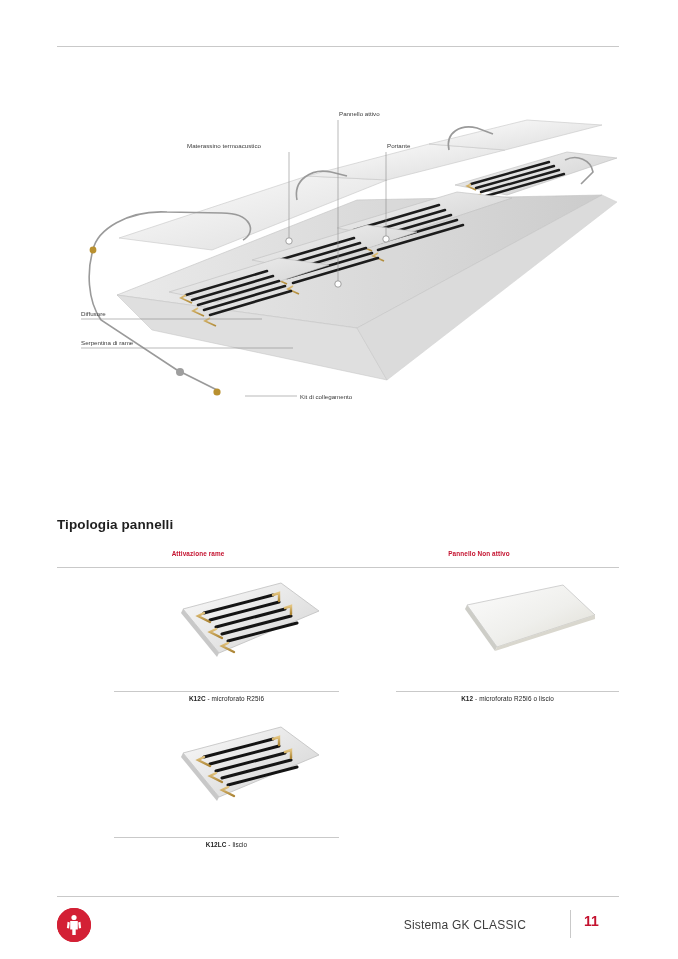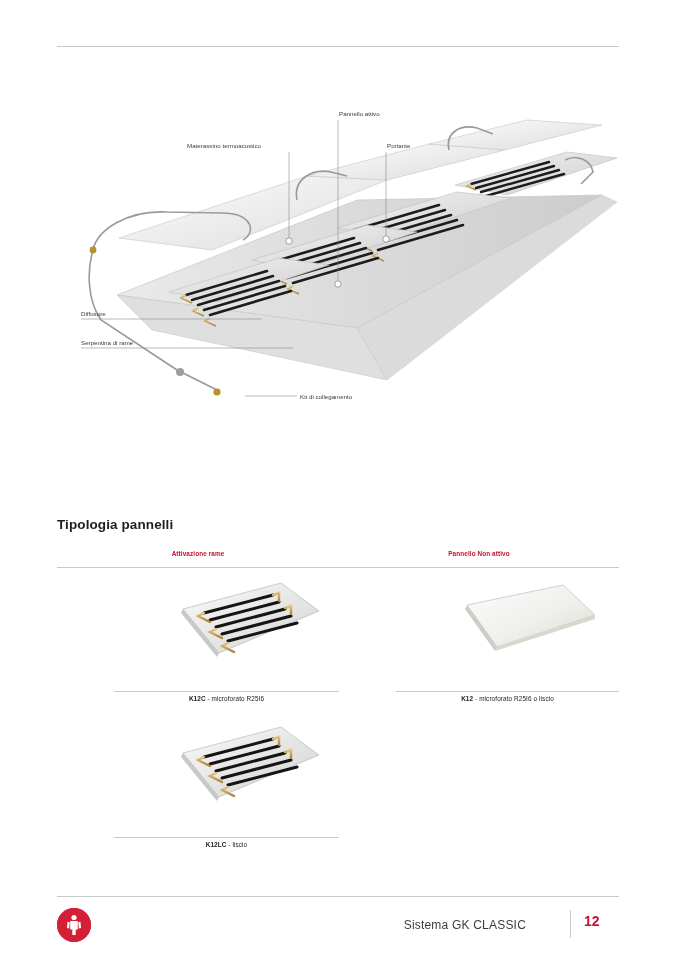--- a/index.html
+++ b/index.html
@@ -393,15 +393,15 @@
         <circle cx="17" cy="9.5" r="2.6"></circle>
         <path d="M13.2,13 h7.6 v8.5 h-2.1 v5.5 h-3.4 v-5.5 h-2.1 z"></path>
         <path d="M10.6,13.8 l2.2,0.6 l-0.7,6.2 l-2.2,-0.5 z"></path>
         <path d="M23.4,13.8 l-2.2,0.6 l0.7,6.2 l2.2,-0.5 z"></path>
       </g>
     </svg>
   </div>
 
   <div id="footer-text">Sistema GK CLASSIC</div>
   <div id="footer-divider"></div>
-  <div id="page-number">12</div>
+  <div id="page-number">11</div>
 
 </div>
 
 </body></html>

